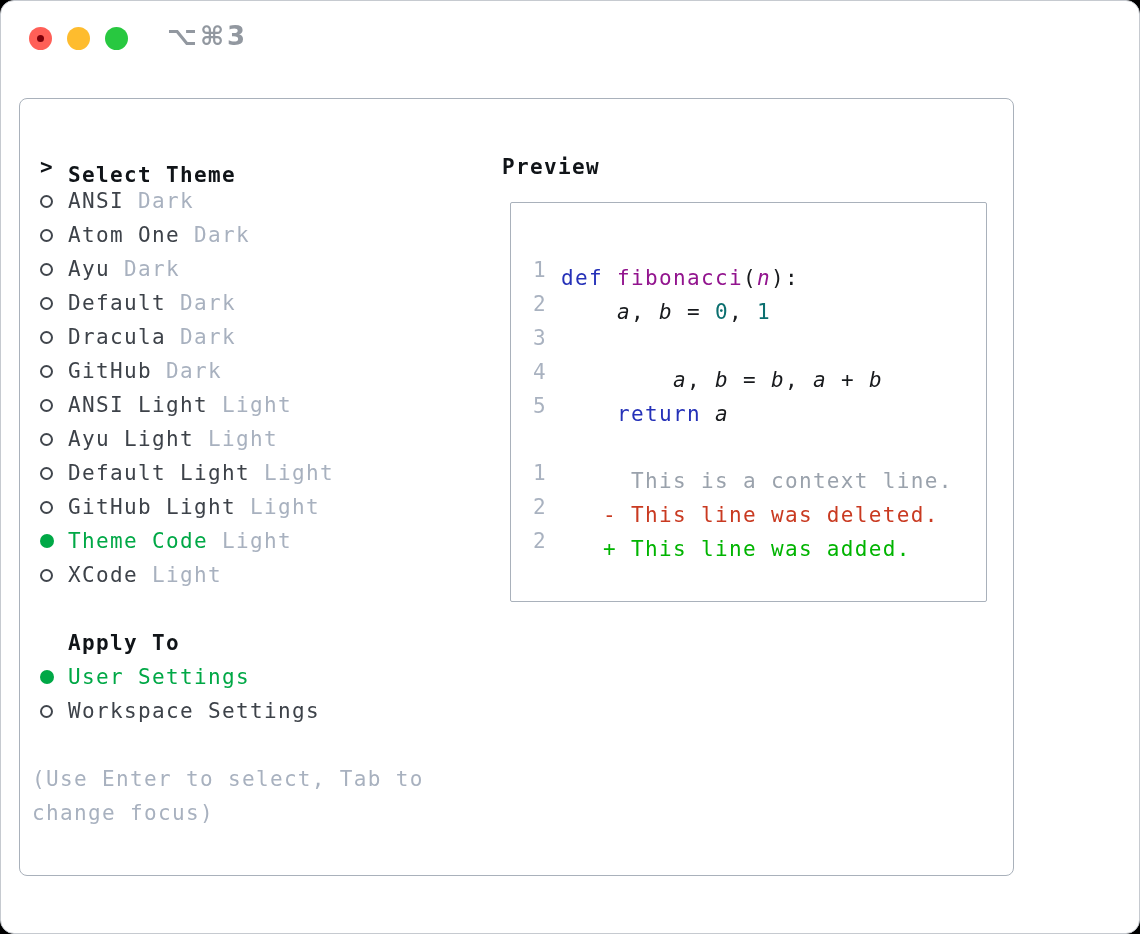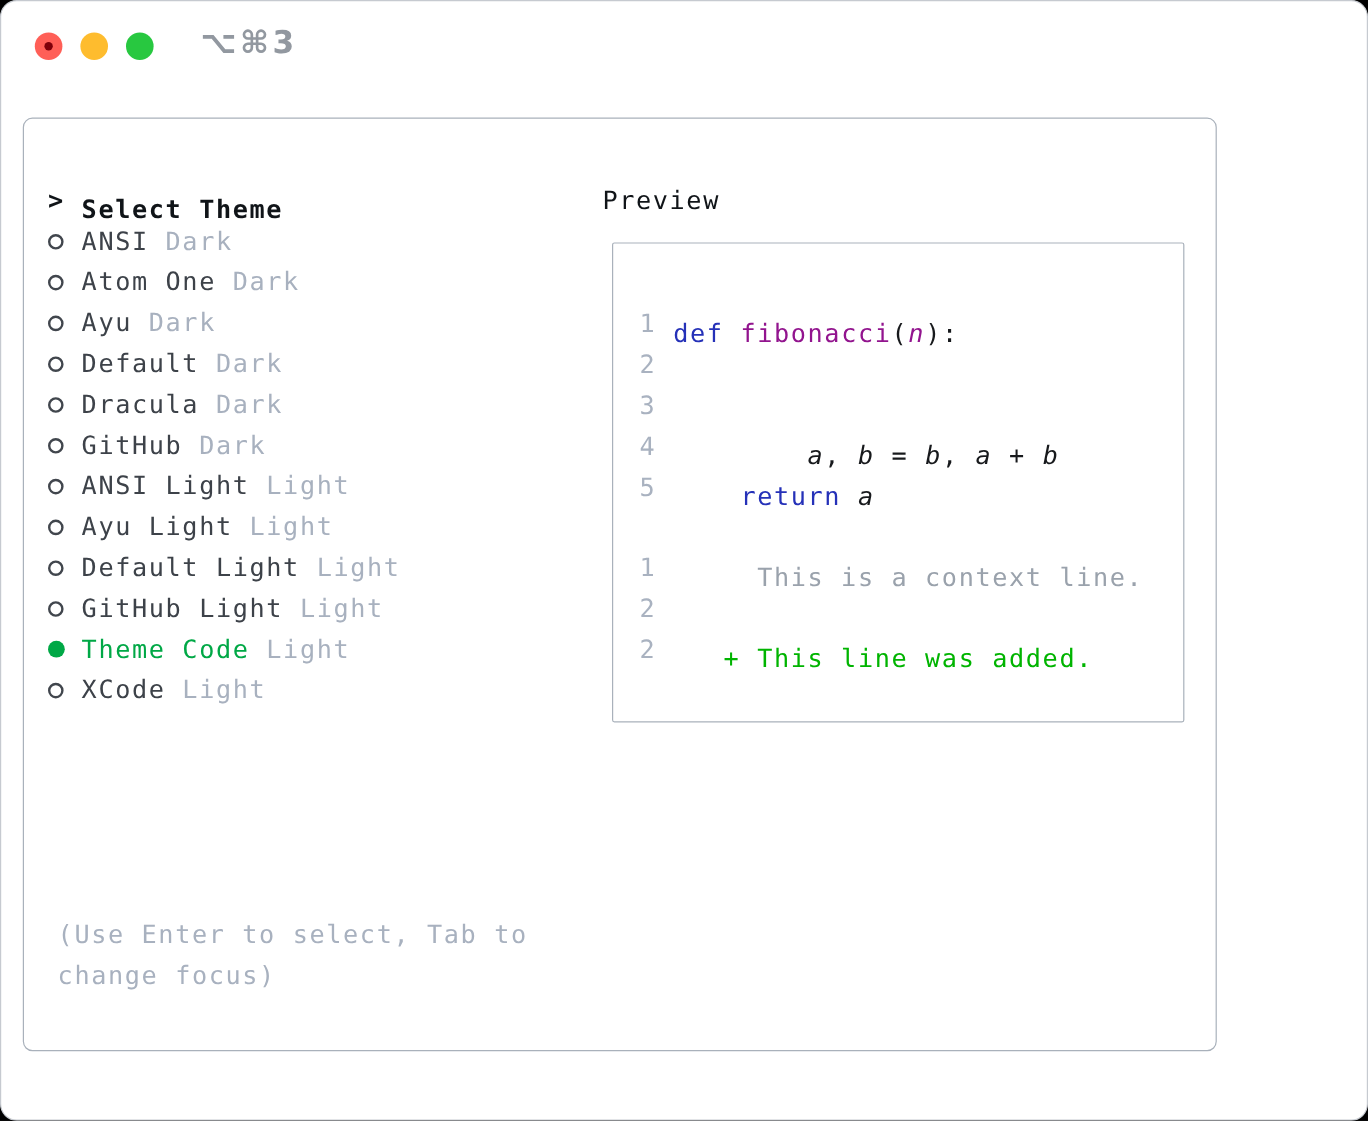--- a/index.html
+++ b/index.html
@@ -27,25 +27,25 @@
           box-sizing:border-box;}
   .marker.filled{width:14px;height:14px;border:none;background:var(--green);}
   .prompt{font-weight:bold;color:var(--header);}
   .hdr{font-weight:bold;color:var(--header);margin-top:16px;}
   .hdr2{font-weight:600;color:var(--header);}
   .nm{color:var(--item);white-space:pre;text-align:right;}
   .nm.sel{color:var(--green);}
   .vr{color:var(--muted);white-space:pre;}
   #theme-list{position:absolute;left:20px;top:51px;}
   #apply-list{position:absolute;left:20px;top:527px;}
-  #hint{position:absolute;left:28px;top:663px;color:var(--muted);}
+  #hint{position:absolute;left:12px;top:663px;color:var(--muted);}
   #hint div{height:34px;display:flex;align-items:center;white-space:pre;}
   
   .preview-label{position:absolute;left:482px;top:51px;height:34px;display:flex;
-                 align-items:center;font-weight:normal;color:var(--header);}
+                 align-items:center;font-weight:bold;color:var(--header);}
   .preview-box{position:absolute;left:490px;top:103px;width:477px;height:400px;
                border:1.5px solid var(--border);border-radius:2px;box-sizing:border-box;
                padding-top:50px;overflow:hidden;}
   .cline{height:34px;display:flex;align-items:center;padding-left:22px;white-space:pre;}
   .lnum{color:var(--linenum);width:28px;flex:0 0 28px;}
   .ltext{white-space:pre;color:var(--code);margin-top:16px;}
   .spacer{height:33px;}
   .tok-kw{color:var(--kw);}
   .tok-fn{color:var(--fn);}
   .tok-param{color:var(--fn);font-style:italic;}
@@ -83,33 +83,42 @@
         <div class="row"><span class="mcell"><span class="marker"></span></span><span class="nm">Dracula </span><span class="vr">Dark</span></div>
         <div class="row"><span class="mcell"><span class="marker"></span></span><span class="nm">GitHub </span><span class="vr">Dark</span></div>
         <div class="row"><span class="mcell"><span class="marker"></span></span><span class="nm">ANSI Light </span><span class="vr">Light</span></div>
         <div class="row"><span class="mcell"><span class="marker"></span></span><span class="nm">Ayu Light </span><span class="vr">Light</span></div>
         <div class="row"><span class="mcell"><span class="marker"></span></span><span class="nm">Default Light </span><span class="vr">Light</span></div>
         <div class="row"><span class="mcell"><span class="marker"></span></span><span class="nm">GitHub Light </span><span class="vr">Light</span></div>
         <div class="row"><span class="mcell"><span class="marker filled"></span></span><span class="nm sel">Theme Code </span><span class="vr">Light</span></div>
         <div class="row"><span class="mcell"><span class="marker"></span></span><span class="nm">XCode </span><span class="vr">Light</span></div>
       </div>
 
+    <div id="apply-list">
+      <div class="row">
+        <span class="mcell"></span>
+        <span class="hdr2">Apply To</span>
+      </div>
+
+    <div class="row"><span class="mcell"><span class="marker filled"></span></span><span class="nm sel">User Settings</span></div>
+        <div class="row"><span class="mcell"><span class="marker"></span></span><span class="nm">Workspace Settings</span></div>
+      </div>
 
     <div id="hint">
       <div>(Use Enter to select, Tab to</div>
       <div>change focus)</div>
     </div>
 
     <div class="preview-label">Preview</div>
     <div class="preview-box" id="preview-box">
 
     <div class="cline"><span class="lnum">1</span><span class="ltext"><span class="tok-kw">def</span><span class="tok-pl"> </span><span class="tok-fn">fibonacci</span><span class="tok-pl">(</span><span class="tok-param">n</span><span class="tok-pl">):</span></span></div>
-        <div class="cline"><span class="lnum">2</span></div>
+        <div class="cline"><span class="lnum">2</span><span class="ltext"><span class="tok-pl">    </span><span class="tok-var">a</span><span class="tok-pl">, </span><span class="tok-var">b</span><span class="tok-pl"> = </span><span class="tok-lit">0</span><span class="tok-pl">, </span><span class="tok-lit">1</span></span></div>
         <div class="cline"><span class="lnum">3</span></div>
         <div class="cline"><span class="lnum">4</span><span class="ltext"><span class="tok-pl">        </span><span class="tok-var">a</span><span class="tok-pl">, </span><span class="tok-var">b</span><span class="tok-pl"> = </span><span class="tok-var">b</span><span class="tok-pl">, </span><span class="tok-var">a</span><span class="tok-pl"> + </span><span class="tok-var">b</span></span></div>
         <div class="cline"><span class="lnum">5</span><span class="ltext"><span class="tok-pl">    </span><span class="tok-kw">return</span><span class="tok-pl"> </span><span class="tok-var">a</span></span></div>
         <div class="spacer"></div>
         <div class="cline"><span class="lnum">1</span><span class="ltext diff-context">     This is a context line.</span></div>
-        <div class="cline"><span class="lnum">2</span></div>
+        <div class="cline"><span class="lnum">2</span><span class="ltext diff-deleted">   - This line was deleted.</span></div>
         <div class="cline"><span class="lnum">2</span><span class="ltext diff-added">   + This line was added.</span></div>
       </div>
   </div>
 </div>
 
 </body></html>

